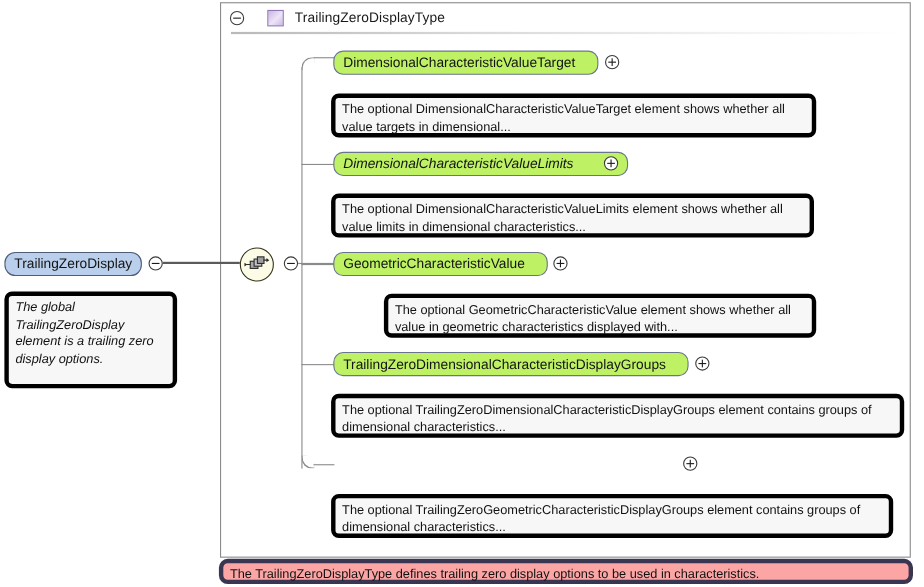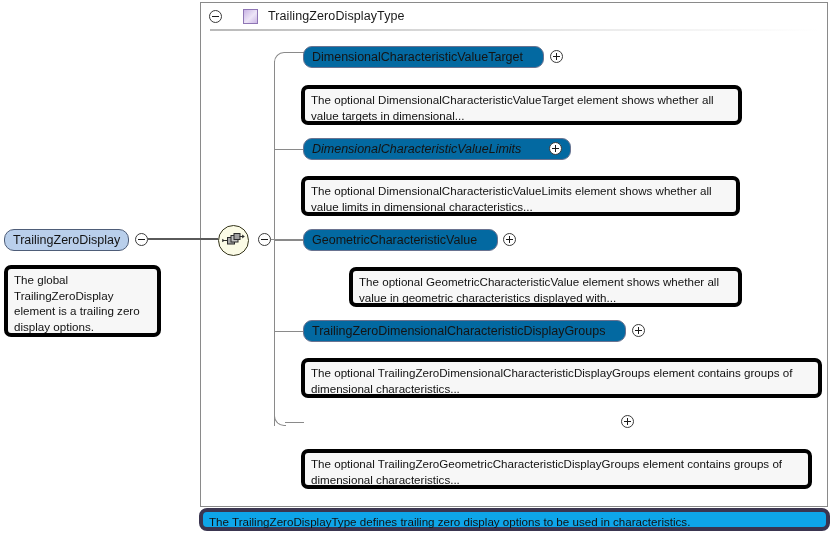--- a/index.html
+++ b/index.html
@@ -62,21 +62,21 @@
     background:#ccd6ef;
     box-sizing:border-box;
     display:flex;align-items:center;
     padding:0 8px;
     font-size:12.5px;
     color:#141414;
     height:22px;
     white-space:nowrap;
   }
   .node.child{
-    background:#0369a1;
+    background:#bef264;
     border-color:#6a7390;
   }
   .node.global{
     background:#b9cfeb;
     border-color:#4e5d78;
     border-radius:10px;
   }
 
   
   .bubble{
@@ -97,21 +97,21 @@
     overflow:hidden;
   }
   .bubble .tail::before{
     content:"";position:absolute;left:0;top:7px;
     width:13px;height:13px;background:#f7f7f7;
     border-left:1px solid #1d1d1d;border-top:1px solid #1d1d1d;
     transform:rotate(45deg) translate(4px,0px);
     transform-origin:0 0;
   }
   .bubble.caption{
-    background:#0ea5e9;
+    background:#fca5a5;
     border-color:#3a3550;
     border-radius:8px;
   }
   .bubble.caption .tail::before{
     background:#e4dff0;border-left-color:#3a3550;border-top-color:#3a3550;
   }
 
   
   #seq-icon{
     position:absolute;left:218px;top:225px;width:31px;height:31px;
@@ -147,21 +147,21 @@
     <div class="type-glyph"></div>
     <div id="type-title">TrailingZeroDisplayType</div>
   </div>
   <div id="type-divider"></div>
 
   <div class="node global abs" style="left:4px;top:229px;width:125px;">
     <span>TrailingZeroDisplay</span>
   </div>
   <div class="toggle" style="left:135px;top:233px;"></div>
 
-  <div class="bubble abs" style="left:4px;top:265px;width:157px;height:72px;">
+  <div class="bubble abs" style="left:4px;top:265px;width:157px;height:88px;font-style:italic;">
     <span class="tail"></span>
     <span>The global TrailingZeroDisplay element is a trailing zero display options.</span>
   </div>
 
   <div class="line h thick abs" style="left:148px;top:238px;width:70px;"></div>
 
   <div id="seq-icon">
     <svg width="29" height="29" viewBox="0 0 29 29" aria-hidden="true">
       <g stroke="#2b2b2b" stroke-width="1" fill="#a8a8a8">
         <path d="M5.5 14.5 h3" stroke-linecap="round"></path>

